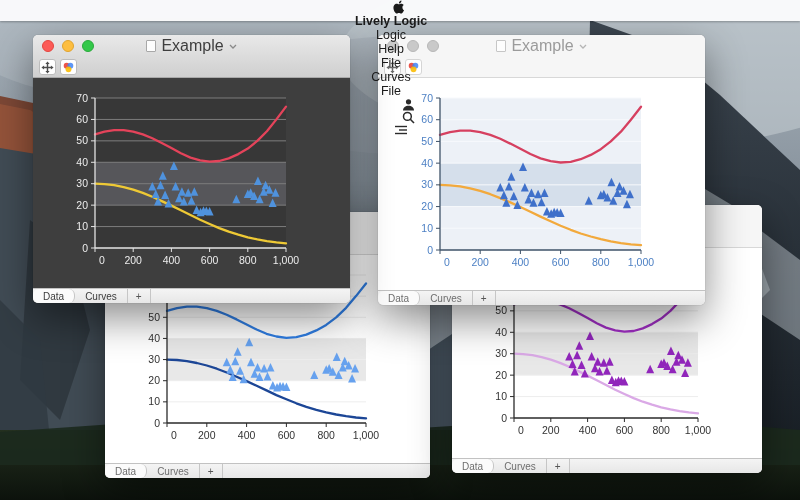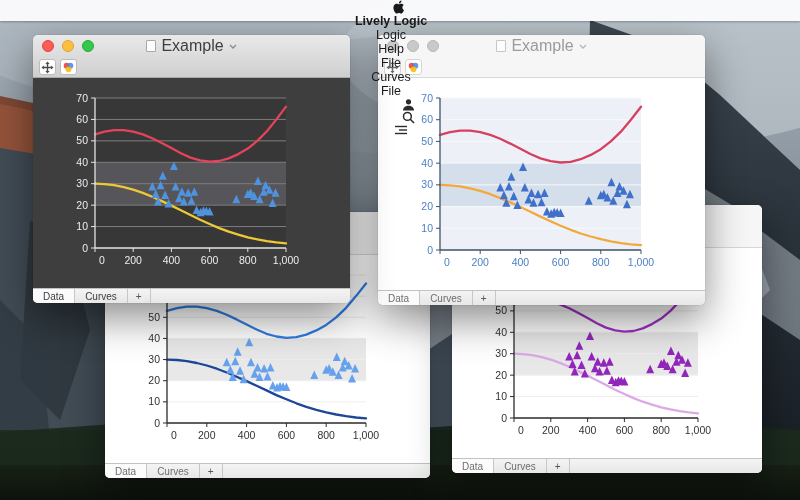--- a/index.html
+++ b/index.html
@@ -50,21 +50,21 @@
     display:flex; align-items:center; justify-content:center; }
   .inactive .tb-btn { border-color:#d5d5d5; }
 
   .chartpane { position:relative; }
   .chartpane svg { display:block; }
   .chart text { font-family:"Liberation Sans","DejaVu Sans",sans-serif; font-size:10.5px; }
 
   .tabbar { height:15px; background:linear-gradient(#f4f4f4,#e7e7e7); border-top:1px solid #c2c2c2;
     display:flex; align-items:stretch; font-size:10px; color:#3c3c3c; }
   .tab { padding:0 10px; display:flex; align-items:center; border-right:1px solid #c6c6c6; }
-  .tab.selected { background:#fbfbfb; }
+  .tab.selected { background:#fbfbfb;border-radius:6px; }
   .tab.plus { padding:0 8px; color:#555; }
   .tabbar-rest { flex:1; }
   .inactive .tabbar { color:#6e6e6e; }
 </style>
 </head>
 <body>
 
 <div id="desktop">
 
   <svg id="wallpaper" width="800" height="500" viewBox="0 0 800 500">

